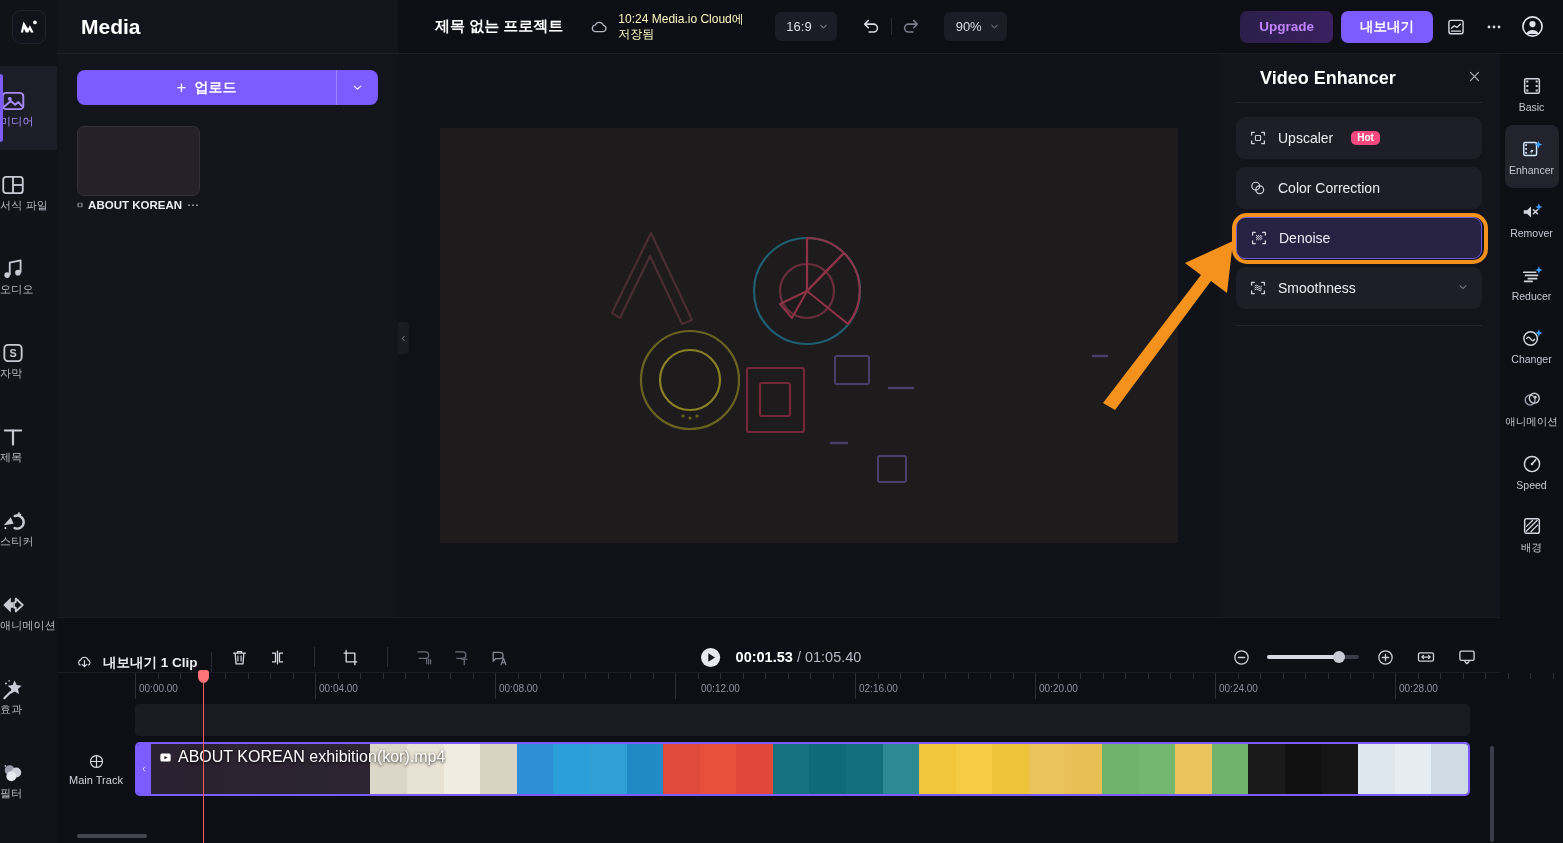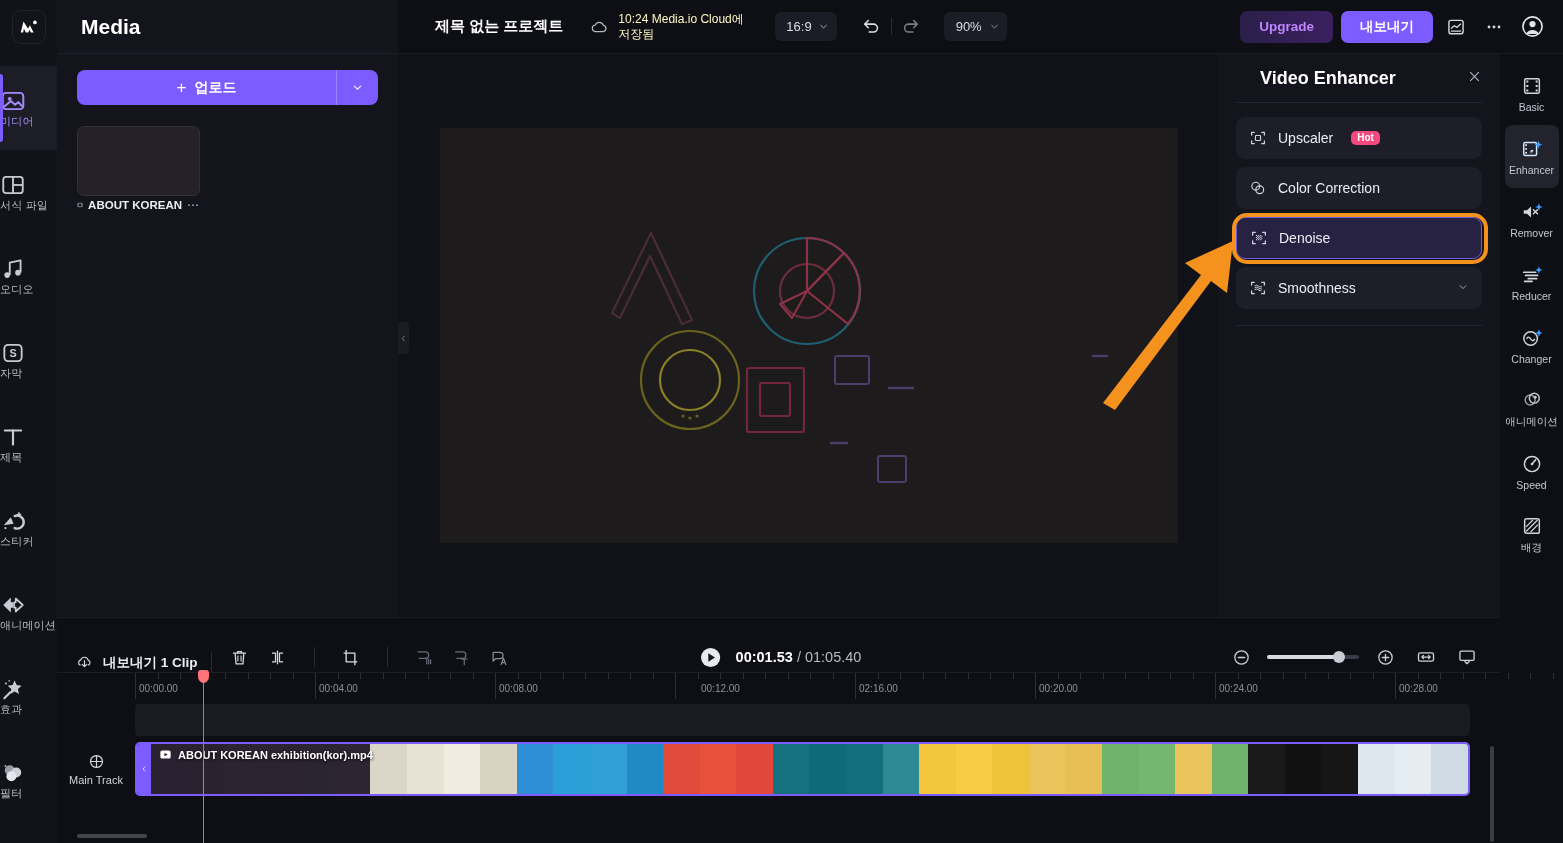--- a/index.html
+++ b/index.html
@@ -228,21 +228,21 @@
     position: absolute; left: 0; top: 0; width: 14px; height: 100%;
     background: #7c5cff; display: flex; align-items: center; justify-content: center;
     font-size: 9px; color: #fff; cursor: col-resize; z-index: 3;
   }
   .clip-thumbs { position: absolute; left: 14px; top: 0; right: 0; height: 100%; display: flex; }
   .clip-thumbs .th { height: 100%; }
   .clip-label {
     position: absolute; left: 22px; top: 4px; display: flex; align-items: center; gap: 6px; z-index: 4;
     text-shadow: 0 1px 3px rgba(0,0,0,.9);
   }
-  .clip-label-text { font-size: 11px; font-weight: 700; color: #fff; }
+  .clip-label-text { font-size: 16px; font-weight: 400; color: #fff; }
   .playhead { position: absolute; top: 0; width: 1px; background: #ff5a5f; z-index: 7; }
   .playhead-knob {
     position: absolute; top: -2px; left: -5px; width: 11px; height: 13px;
     background: #ff7479; border-radius: 3px 3px 50% 50%;
   }
   .tl-scroll-h { position: absolute; left: 20px; bottom: 6px; width: 70px; height: 4px; background: #44454f; border-radius: 2px; cursor: pointer; }
   .tl-scroll-v { position: absolute; right: 6px; top: 48px; width: 4px; height: 96px; background: #3c3d48; border-radius: 2px; cursor: pointer; }
 </style>
 </head>
 <body>

